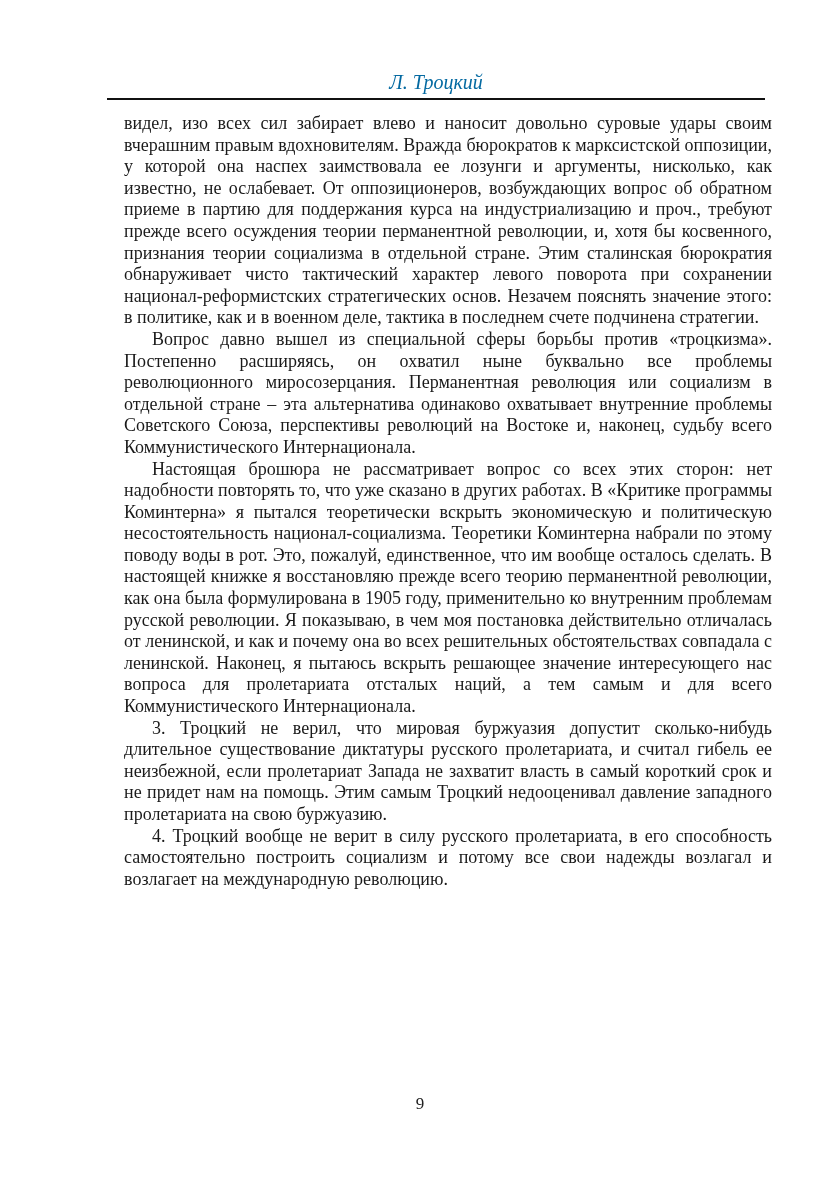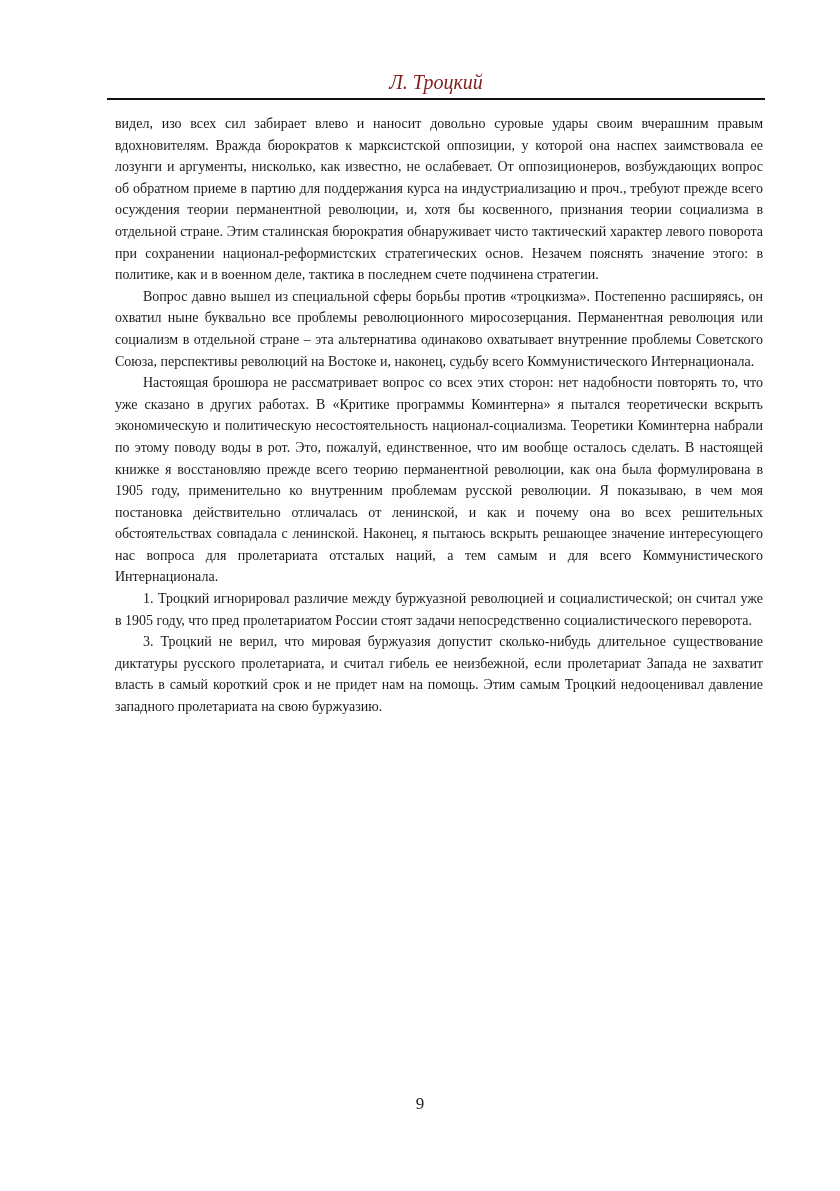--- a/index.html
+++ b/index.html
@@ -5,47 +5,47 @@
   html, body { margin: 0; padding: 0; background: #ffffff; }
   body { width: 840px; height: 1191px; position: relative; overflow: hidden; }
   .page {
     position: absolute; left: 0; top: 0; width: 840px; height: 1191px;
     background: #ffffff; color: #1a1a1a;
     font-family: "Liberation Serif", "DejaVu Serif", serif;
   }
   .running-head {
     position: absolute; left: 107px; width: 658px; top: 70px;
     text-align: center; font-style: italic; font-size: 20px; line-height: 24px;
-    color: #7f1d1d;
+    color: #0369a1;
   }
   .head-rule {
     position: absolute; left: 107px; width: 658px; top: 98px; height: 2px;
     background: #111;
   }
   .body-text {
-    position: absolute; left: 115px; width: 648px; top: 113px;
-    font-size: 14px; line-height: 21.6px; text-align: justify;
+    position: absolute; left: 124px; width: 648px; top: 113px;
+    font-size: 18px; line-height: 21.6px; text-align: justify;
     hyphens: manual;
   }
   .body-text p { margin: 0; text-indent: 0; }
   .body-text p.indent { text-indent: 28px; }
   .page-number {
     position: absolute; left: 0; width: 840px; top: 1094px;
     text-align: center; font-size: 17px; line-height: 20px; color: #222;
   }
 </style>
 </head>
 <body>
 
 <div class="page">
   <div class="running-head">Л. Троцкий</div>
   <div class="head-rule"></div>
 
   <div class="body-text">
     <p>видел, изо всех сил забирает влево и наносит довольно суровые удары своим вчерашним правым вдохновителям. Вражда бюрократов к марксистской оппозиции, у которой она наспех заимствовала ее лозунги и аргументы, нисколько, как известно, не ослабевает. От оппозиционеров, возбуждающих вопрос об обратном приеме в партию для поддержания курса на индустриализацию и проч., требуют прежде всего осуждения теории перманентной революции, и, хотя бы косвенного, признания теории социализма в отдельной стране. Этим сталинская бюрократия обнаруживает чисто тактический характер левого поворота при сохранении национал-реформистских стратегических основ. Незачем пояснять значение этого: в политике, как и в военном деле, тактика в последнем счете подчинена стратегии.</p>
     <p class="indent">Вопрос давно вышел из специальной сферы борьбы против «троцкизма». Постепенно расширяясь, он охватил ныне буквально все проблемы революционного миросозерцания. Перманентная революция или социализм в отдельной стране – эта альтернатива одинаково охватывает внутренние проблемы Советского Союза, перспективы революций на Востоке и, наконец, судьбу всего Коммунистического Интернационала.</p>
     <p class="indent">Настоящая брошюра не рассматривает вопрос со всех этих сторон: нет надобности повторять то, что уже сказано в других работах. В «Критике программы Коминтерна» я пытался теоретически вскрыть экономическую и политическую несостоятельность национал-социализма. Теоретики Коминтерна набрали по этому поводу воды в рот. Это, пожалуй, единственное, что им вообще осталось сделать. В настоящей книжке я восстановляю прежде всего теорию перманентной революции, как она была формулирована в 1905 году, применительно ко внутренним проблемам русской революции. Я показываю, в чем моя постановка действительно отличалась от ленинской, и как и почему она во всех решительных обстоятельствах совпадала с ленинской. Наконец, я пытаюсь вскрыть решающее значение интересующего нас вопроса для пролетариата отсталых наций, а тем самым и для всего Коммунистического Интернационала.</p>
-    <p class="indent">1. Троцкий игнорировал различие между буржуазной революцией и социалистической; он считал уже в 1905 году, что пред пролетариатом России стоят задачи непосредственно социалистического переворота.</p>
     <p class="indent">3. Троцкий не верил, что мировая буржуазия допустит сколько-нибудь длительное существование диктатуры русского пролетариата, и считал гибель ее неизбежной, если пролетариат Запада не захватит власть в самый короткий срок и не придет нам на помощь. Этим самым Троцкий недооценивал давление западного пролетариата на свою буржуазию.</p>
+    <p class="indent">4. Троцкий вообще не верит в силу русского пролетариата, в его способность самостоятельно построить социализм и потому все свои надежды возлагал и возлагает на международную революцию.</p>
   </div>
 
   <div class="page-number">9</div>
 </div>
 
 </body></html>

